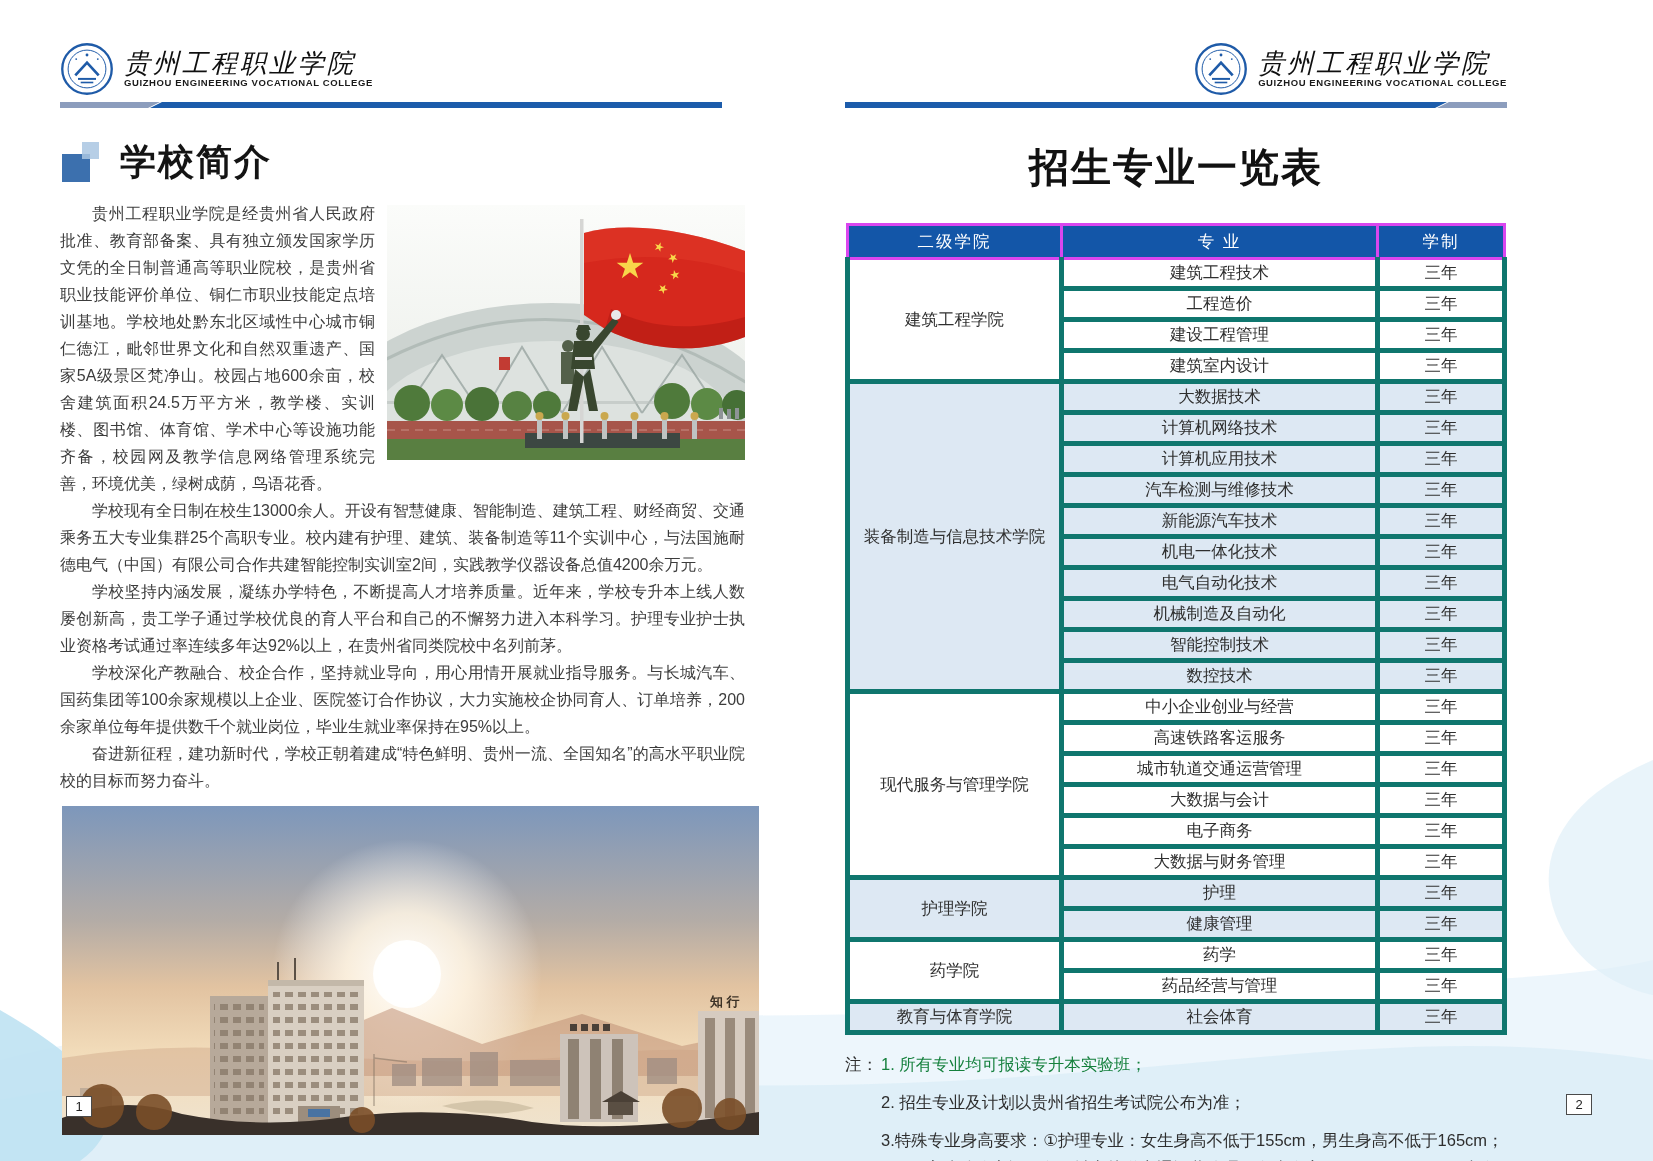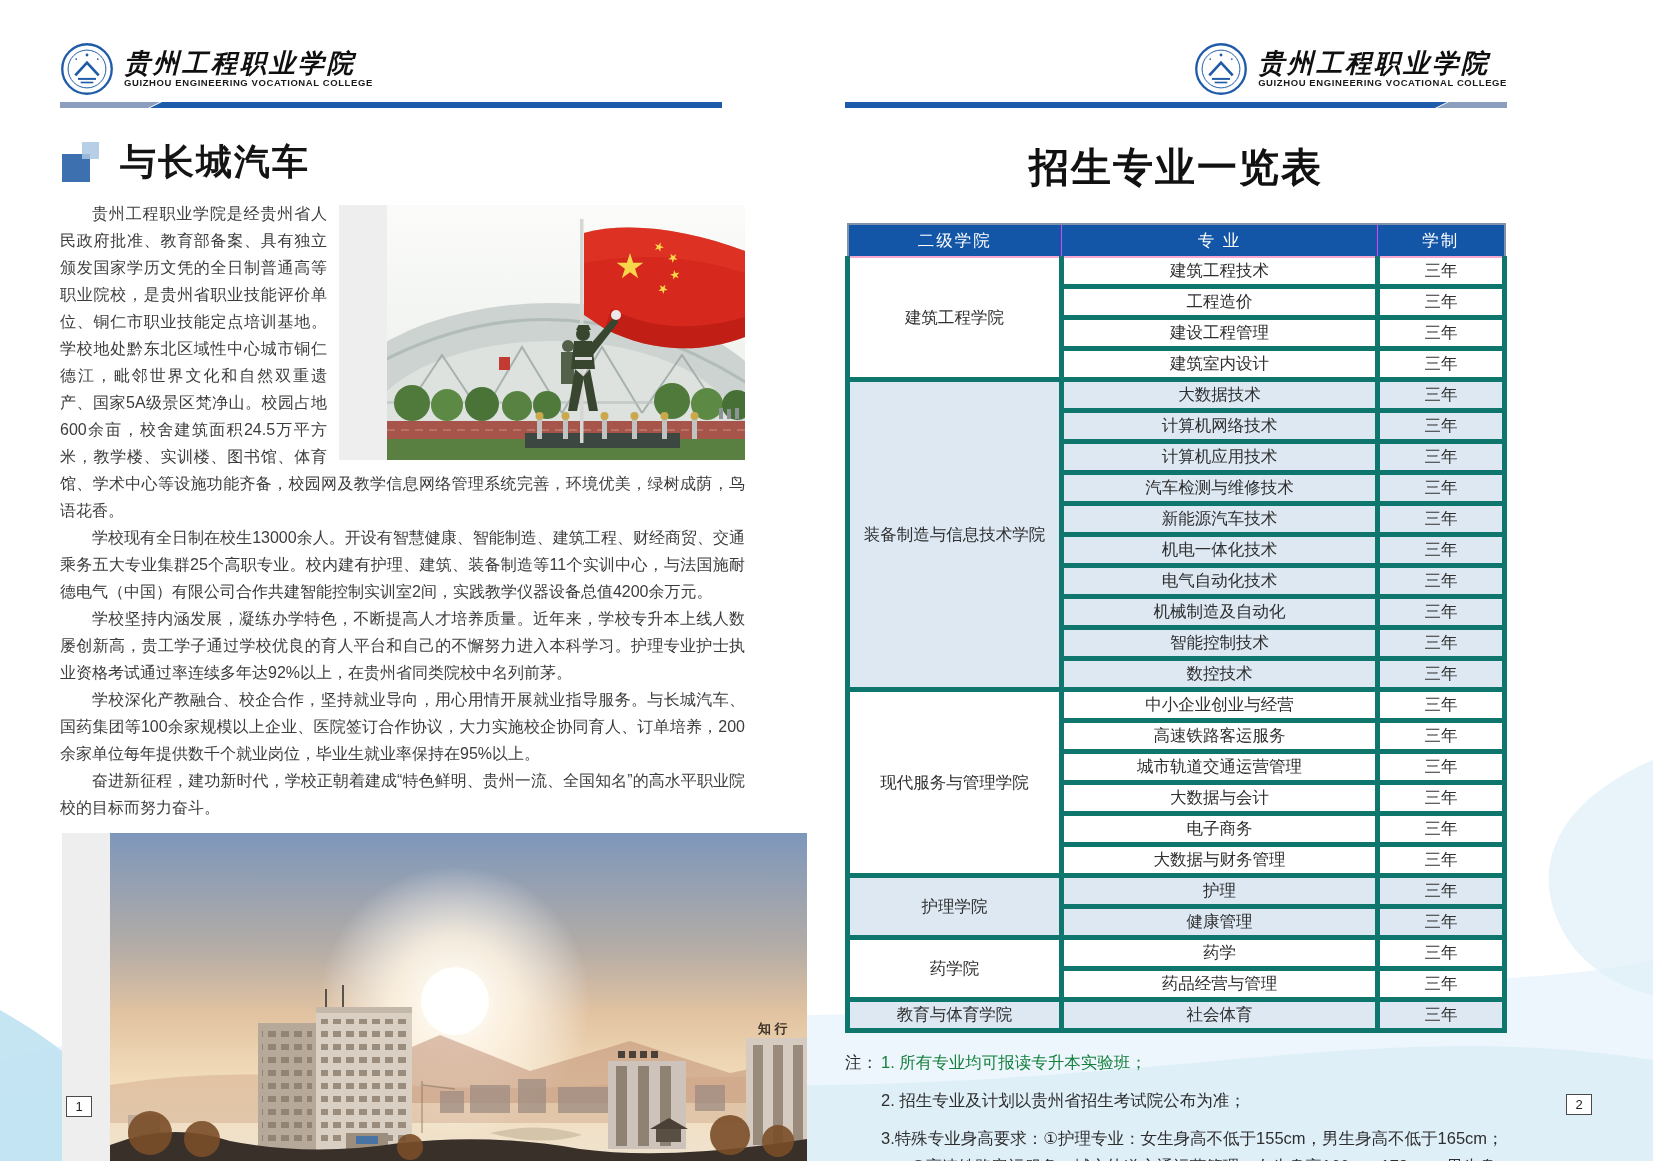--- a/index.html
+++ b/index.html
@@ -8,21 +8,21 @@
   .bg-waves{position:absolute;left:0;top:0;width:1653px;height:1161px;z-index:0;}
   .page{position:absolute;top:40px;width:662px;z-index:1;}
   .page-left{left:60px;}
   .page-right{left:845px;}
 
   
   .brand{display:flex;align-items:center;gap:10px;height:58px;}
   .page-right .brand{justify-content:flex-end;}
   .emblem{width:54px;height:54px;flex:0 0 54px;display:block;}
   .brand-text{display:flex;flex-direction:column;line-height:1.05;}
-  .brand-zh{font-family:"DejaVu Serif","Liberation Serif",serif;font-weight:bold;font-style:italic;
+  .brand-zh{font-family:"DejaVu Serif","Liberation Serif",serif;font-weight:normal;font-style:italic;
             font-size:26px;letter-spacing:3px;color:#0f0f0f;white-space:nowrap;}
   .brand-en{font-size:9.5px;font-weight:bold;letter-spacing:.6px;color:#1a1a1a;white-space:nowrap;}
 
   
   .rule{display:flex;height:6px;margin-top:4px;}
   .seg-light{background:#8c9dbd;}
   .seg-dark{background:#1c5cab;}
   .rule-left .seg-light{width:100px;clip-path:polygon(0 0,100% 0,calc(100% - 12px) 100%,0 100%);}
   .rule-left .seg-dark{flex:1;margin-left:-10px;clip-path:polygon(12px 0,100% 0,100% 100%,0 100%);}
   .rule-right .seg-dark{flex:1;clip-path:polygon(0 0,100% 0,calc(100% - 12px) 100%,0 100%);}
@@ -30,31 +30,31 @@
 
   
   .sec-title-row{display:flex;align-items:center;margin-top:30px;height:48px;}
   .sq-icon{position:relative;width:48px;height:44px;flex:0 0 48px;}
   .sq-dark{position:absolute;left:2px;bottom:2px;width:28px;height:28px;background:#3c70ae;}
   .sq-light{position:absolute;left:22px;top:2px;width:17px;height:17px;background:#a9c6e2;opacity:.85;}
   .sec-title{margin:0 0 0 12px;font-size:36px;font-weight:900;color:#141414;letter-spacing:2px;}
 
   .article{margin-top:14px;width:685px;}
   .article p{margin:0;font-size:16px;line-height:27px;color:#3c3c3c;text-align:justify;text-indent:2em;}
-  .photo{margin:0;display:block;padding-left:48px;}
+  .photo{margin:0;display:block;}
   .photo svg{display:block;width:100%;height:100%;}
   .photo-flag{float:right;width:358px;height:255px;margin:5px 0 6px 12px;background:#eee;}
   .photo-campus{width:697px;height:329px;margin-top:12px;margin-left:2px;background:#eee;}
 
   
   .enroll-title{margin:32px 0 0 0;text-align:center;font-size:40px;font-weight:900;color:#111;letter-spacing:2px;}
   .majors-table{margin-top:28px;width:657px;border-collapse:collapse;table-layout:fixed;
                 border:2px solid #8093ab;}
   .majors-table th{background:#1356a8;color:#ffffff;font-size:16.5px;font-weight:500;height:29px;
-                   letter-spacing:2px;border:1px solid #d946ef;}
+                   letter-spacing:2px;border:3px solid #d946ef;}
   .majors-table td{height:26px;text-align:center;font-size:16.5px;color:#2f2f2f;padding:0;
                    border:5px solid #0f766e;background:#ffffff;}
   .majors-table tr.alt td{background:#dde8f3;}
   .majors-table tr.group-first td{border-top:2px solid #f9a8d4;}
   .majors-table td.college-cell{font-size:16.5px;}
 
   .notes{display:flex;margin-top:16px;width:660px;font-size:16.5px;color:#2e2e2e;}
   .notes-label{flex:0 0 36px;line-height:1.6;}
   .notes-items{flex:1;}
   .note{margin:0 0 11px 0;line-height:1.65;padding-left:30px;text-indent:-30px;}
@@ -102,21 +102,21 @@
     <div class="rule rule-left">
         <i class="seg-light"></i>
         <i class="seg-dark"></i>
       </div>
 
     <div class="sec-title-row">
       <span class="sq-icon">
           <i class="sq-dark"></i>
           <i class="sq-light"></i>
         </span>
-      <h1 class="sec-title">与长城汽车</h1>
+      <h1 class="sec-title">学校简介</h1>
     </div>
 
     <div class="article">
       <figure class="photo photo-flag">
         <svg viewBox="0 0 358 255" preserveAspectRatio="none">
           <defs>
             <linearGradient id="sky1" x1="0" y1="0" x2="0" y2="1">
               <stop offset="0" stop-color="#fbfcfa"></stop>
                 <stop offset="1" stop-color="#e9ece7"></stop>
             </linearGradient>

